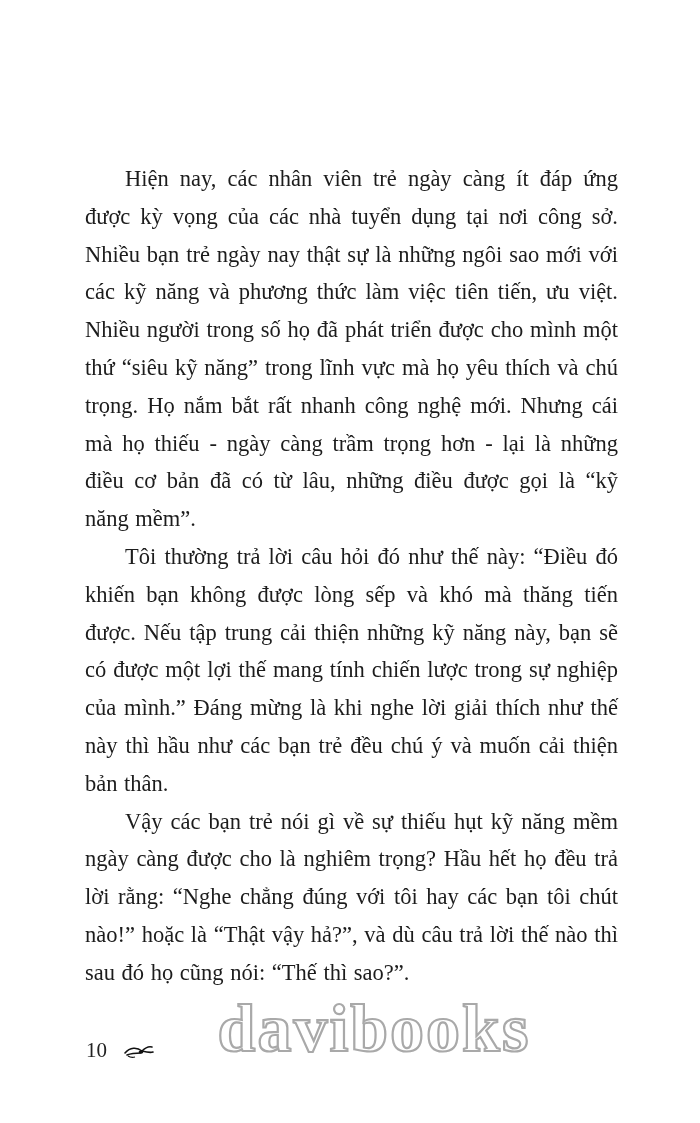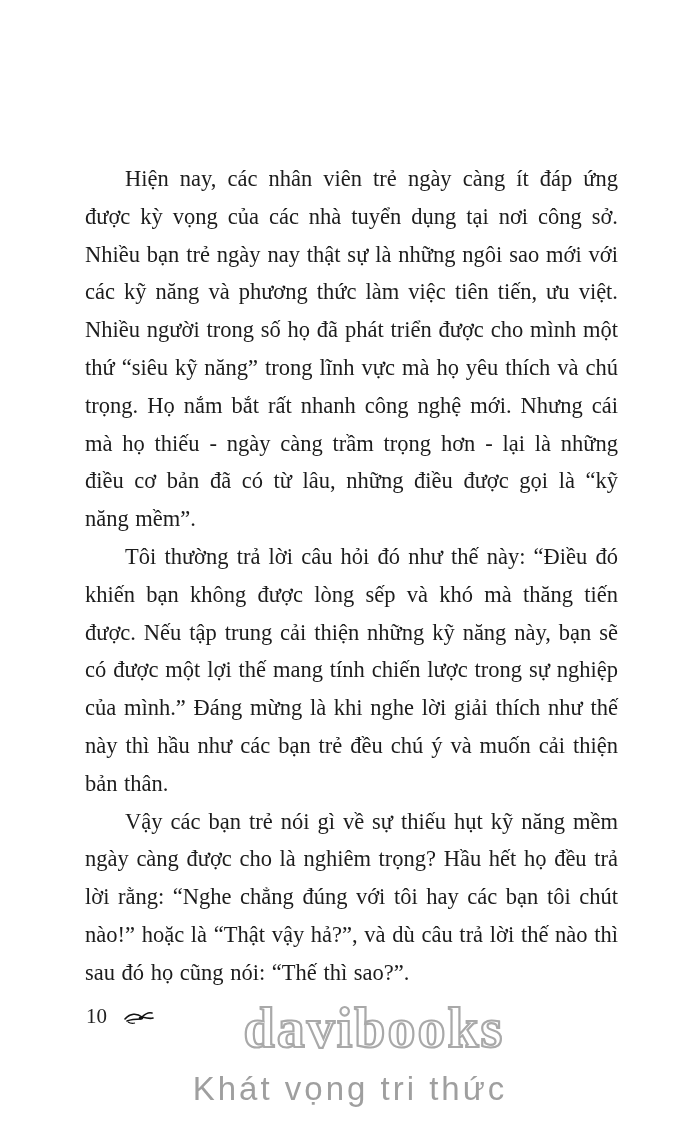--- a/index.html
+++ b/index.html
@@ -36,41 +36,41 @@
     position: absolute;
     left: 0;
     right: 0;
     top: 988px;
     text-align: center;
     pointer-events: none;
     user-select: none;
   }
   .watermark-title {
     font-family: "Liberation Serif", "DejaVu Serif", serif;
-    font-size: 56px;
+    font-size: 68px;
     font-weight: bold;
     line-height: 80px;
     letter-spacing: 2px;
     color: transparent;
     -webkit-text-stroke: 2.2px #a9a9a9;
     text-stroke: 2.2px #a9a9a9;
     margin-left: 48px;
   }
   .watermark-subtitle {
     margin-top: 2px;
     font-family: "Liberation Sans", "DejaVu Sans", sans-serif;
     font-size: 33px;
     letter-spacing: 3px;
     color: #8f8f8f;
     opacity: 0.85;
   }
   .footer-pageno {
     position: absolute;
     left: 86px;
-    top: 1004px;
+    top: 1038px;
     display: flex;
     align-items: center;
     gap: 14px;
   }
   .footer-pageno .num {
     font-size: 21px;
     color: #222222;
   }
   .logo-icon svg {
     display: block;
@@ -82,21 +82,20 @@
 <div class="page">
 
   <div class="text-block">
     <p>Hiện nay, các nhân viên trẻ ngày càng ít đáp ứng được kỳ vọng của các nhà tuyển dụng tại nơi công sở. Nhiều bạn trẻ ngày nay thật sự là những ngôi sao mới với các kỹ năng và phương thức làm việc tiên tiến, ưu việt. Nhiều người trong số họ đã phát triển được cho mình một thứ “siêu kỹ năng” trong lĩnh vực mà họ yêu thích và chú trọng. Họ nắm bắt rất nhanh công nghệ mới. Nhưng cái mà họ thiếu - ngày càng trầm trọng hơn - lại là những điều cơ bản đã có từ lâu, những điều được gọi là “kỹ năng mềm”.</p>
     <p>Tôi thường trả lời câu hỏi đó như thế này: “Điều đó khiến bạn không được lòng sếp và khó mà thăng tiến được. Nếu tập trung cải thiện những kỹ năng này, bạn sẽ có được một lợi thế mang tính chiến lược trong sự nghiệp của mình.” Đáng mừng là khi nghe lời giải thích như thế này thì hầu như các bạn trẻ đều chú ý và muốn cải thiện bản thân.</p>
     <p>Vậy các bạn trẻ nói gì về sự thiếu hụt kỹ năng mềm ngày càng được cho là nghiêm trọng? Hầu hết họ đều trả lời rằng: “Nghe chẳng đúng với tôi hay các bạn tôi chút nào!” hoặc là “Thật vậy hả?”, và dù câu trả lời thế nào thì sau đó họ cũng nói: “Thế thì sao?”.</p>
   </div>
 
   <div class="watermark">
     <div class="watermark-title">davibooks</div>
-    <div class="watermark-subtitle">Khát vọng tri thức</div>
   </div>
 
   <div class="footer-pageno">
     <span class="num">10</span>
     <span class="logo-icon">
       <svg width="34" height="20" viewBox="0 0 34 20">
         <g fill="none" stroke="#111" stroke-width="1.6" stroke-linecap="round">
           <path d="M4 12 C 9 6, 16 6, 21 10"></path>
           <path d="M21 10 C 24 7, 28 5, 31 6"></path>
           <path d="M21 10 C 25 11, 29 12, 32 11"></path>

